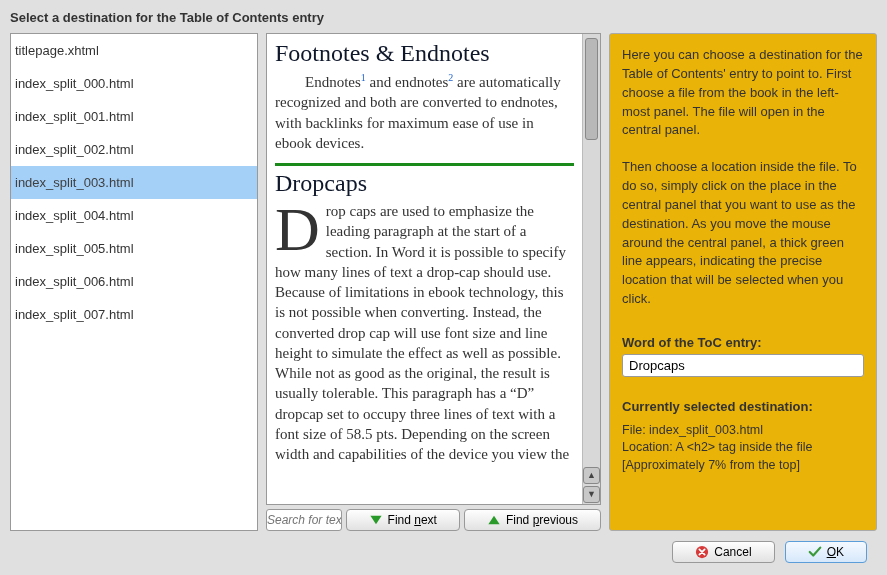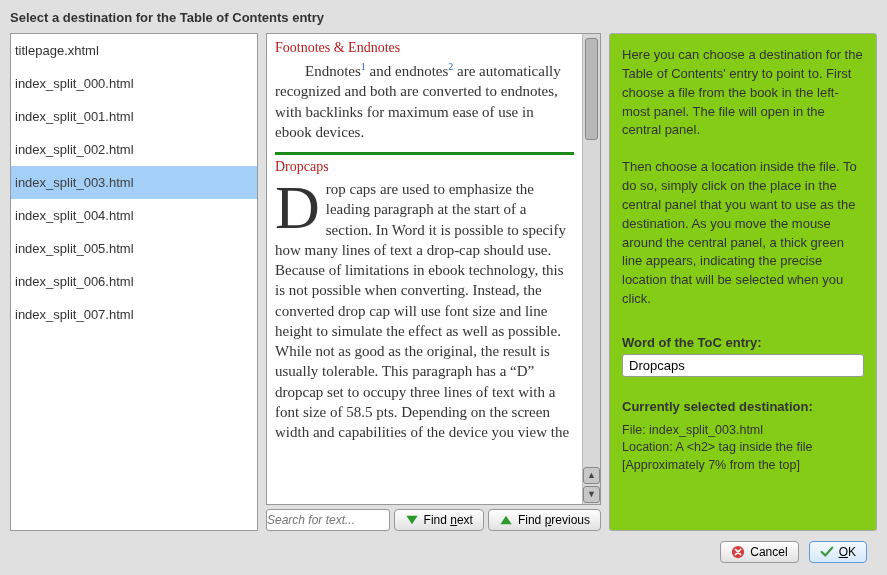--- a/index.html
+++ b/index.html
@@ -10,31 +10,31 @@
 .file-item{padding:9px 4px;cursor:pointer;font-size:13px;color:#333}
 .file-item.selected{background:#a4d0f8;color:#404040}
 .panel-center{width:335px;display:flex;flex-direction:column;gap:4px}
 .preview-scroll{display:flex;flex:1;border:1px solid #999;overflow:hidden}
 .preview{flex:1;background:#fff;overflow:auto;font-family:Georgia,serif;color:#333;padding:0}
 .preview-pad{padding:4px 8px 8px 8px}
 .scrollbar{width:17px;background:#d8d8d8;border-left:1px solid #bbb;display:flex;flex-direction:column;align-items:center}
 .scrollbar .track{flex:1;width:17px;position:relative}
 .scrollbar .thumb{position:absolute;top:4px;left:2px;width:11px;height:100px;background:#b8b8b8;border:1px solid #888;border-radius:3px}
 .scrollbar .arrow{width:15px;height:15px;margin:1px;background:#c8c8c8;border:1px solid #888;border-radius:3px;font-size:9px;line-height:15px;text-align:center;color:#444}
-h2.sec{color:#b91c1c;font-family:Georgia,serif;font-weight:normal;font-size:14px;margin:2px 0 4px 0}
+h2.sec{color:#0f172a;font-family:Georgia,serif;font-weight:normal;font-size:24px;margin:2px 0 4px 0}
 .greenline{border:0;border-top:3px solid #1a8a1a;margin:4px 0}
 .para{font-family:Georgia,serif;font-size:15px;line-height:1.35;margin:2px 0 10px 0}
 .para.ind{text-indent:2em}
 .dc{float:left;font-size:62px;line-height:48px;font-family:Georgia,serif;padding:4px 6px 0 0;font-weight:normal}
 .sup{color:#2266cc;font-size:10px;vertical-align:super}
 .search-row{display:flex;gap:4px}
 .search-row input{flex:1;min-width:0;padding:3px 0;border:1px solid #999;border-radius:3px;background:#fff;color:#aaa;font-style:italic;font-size:12px}
-.btn{padding:3px 10px;border:1px solid #999;border-radius:4px;background:linear-gradient(#fefefe,#e2e2e2);cursor:pointer;font-size:12px;display:inline-flex;align-items:center;gap:5px}
+.btn{padding:3px 22px;border:1px solid #999;border-radius:4px;background:linear-gradient(#fefefe,#e2e2e2);cursor:pointer;font-size:12px;display:inline-flex;align-items:center;gap:5px}
 .btn u{text-decoration:underline}
-.panel-right{flex:1;border:1px solid #aaa;border-radius:3px;padding:12px;background:#84cc16;display:flex;flex-direction:column;font-size:13px;color:#333}
+.panel-right{flex:1;border:1px solid #aaa;border-radius:3px;padding:12px;background:#eab308;display:flex;flex-direction:column;font-size:13px;color:#333}
 .panel-right p{margin:0 0 18px 0;line-height:1.45}
 .field-label{font-weight:bold;margin:8px 0 4px 0}
 .name-input{padding:3px 6px;border:1px solid #999;border-radius:3px;background:#fff;width:100%;box-sizing:border-box;font-size:13px}
 .dest{font-size:12.5px;line-height:1.4;margin-top:4px}
 .footer{display:flex;justify-content:flex-end;gap:10px;padding:10px 10px 6px 0}
 .btn-ok{border:1px solid #5a9dd8;background:linear-gradient(#f4f9ff,#d6e8fb)}
 svg.ic{width:14px;height:14px}
 </style>
 </head>
 <body>

